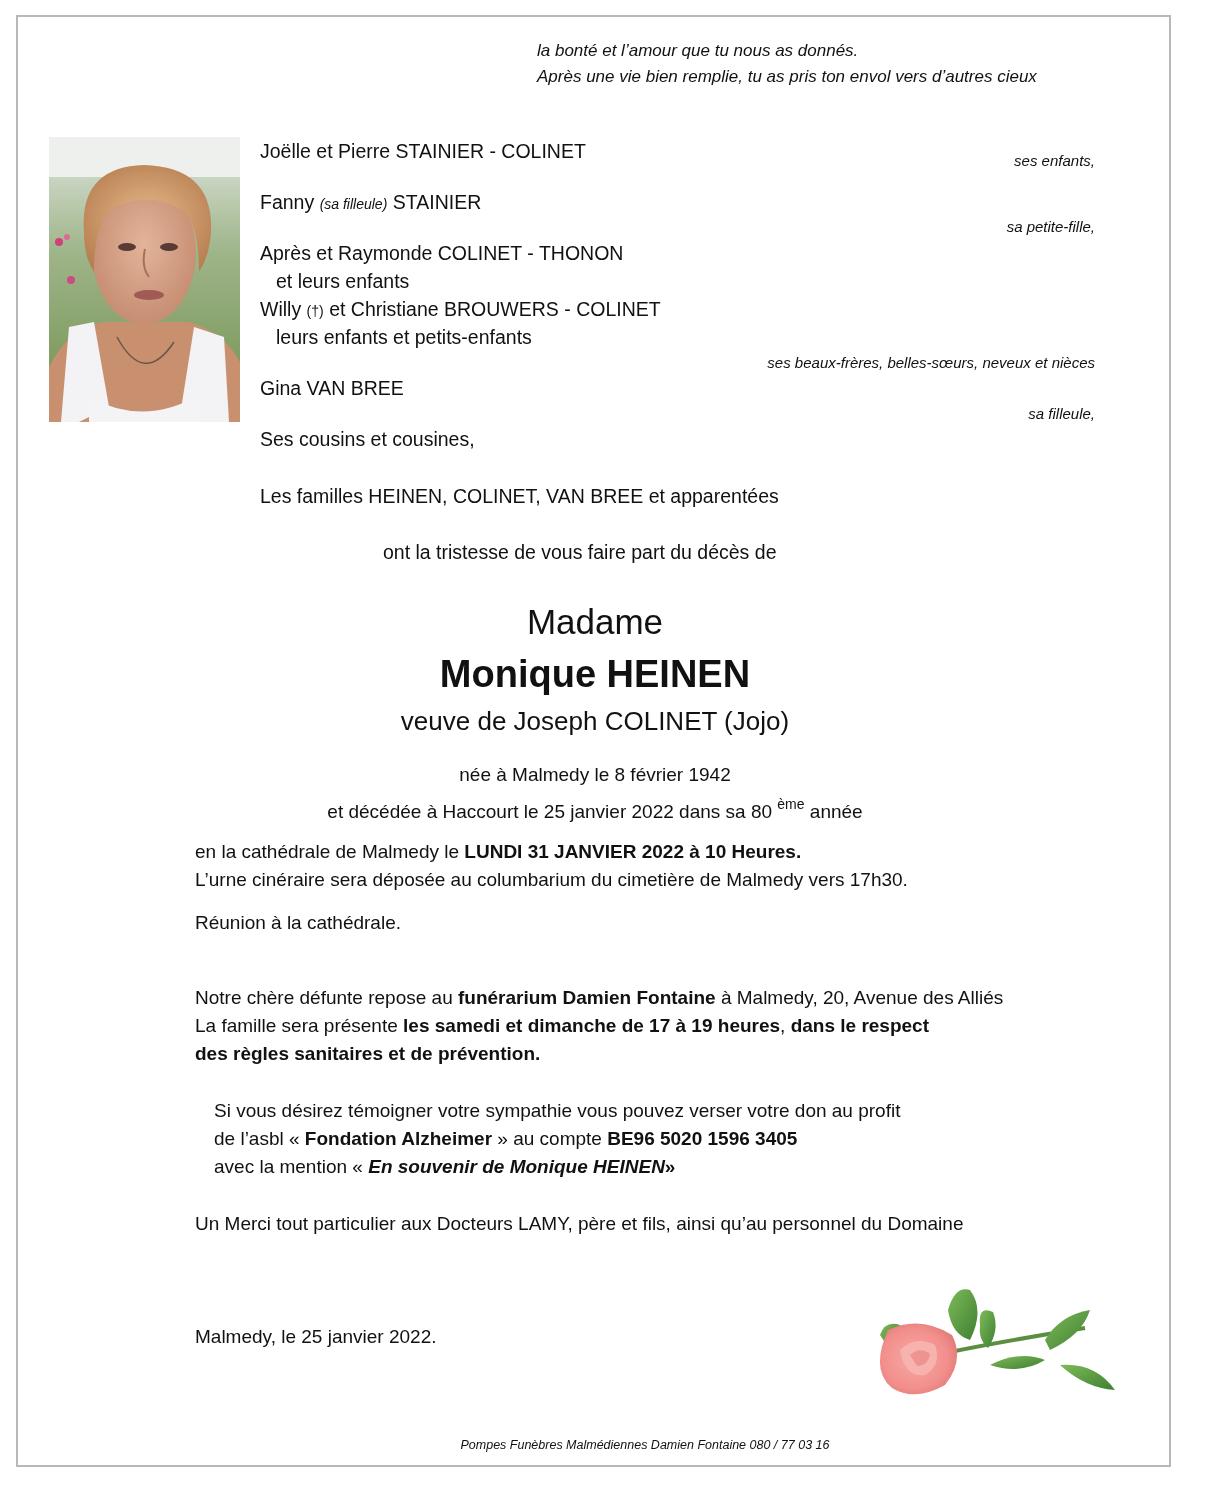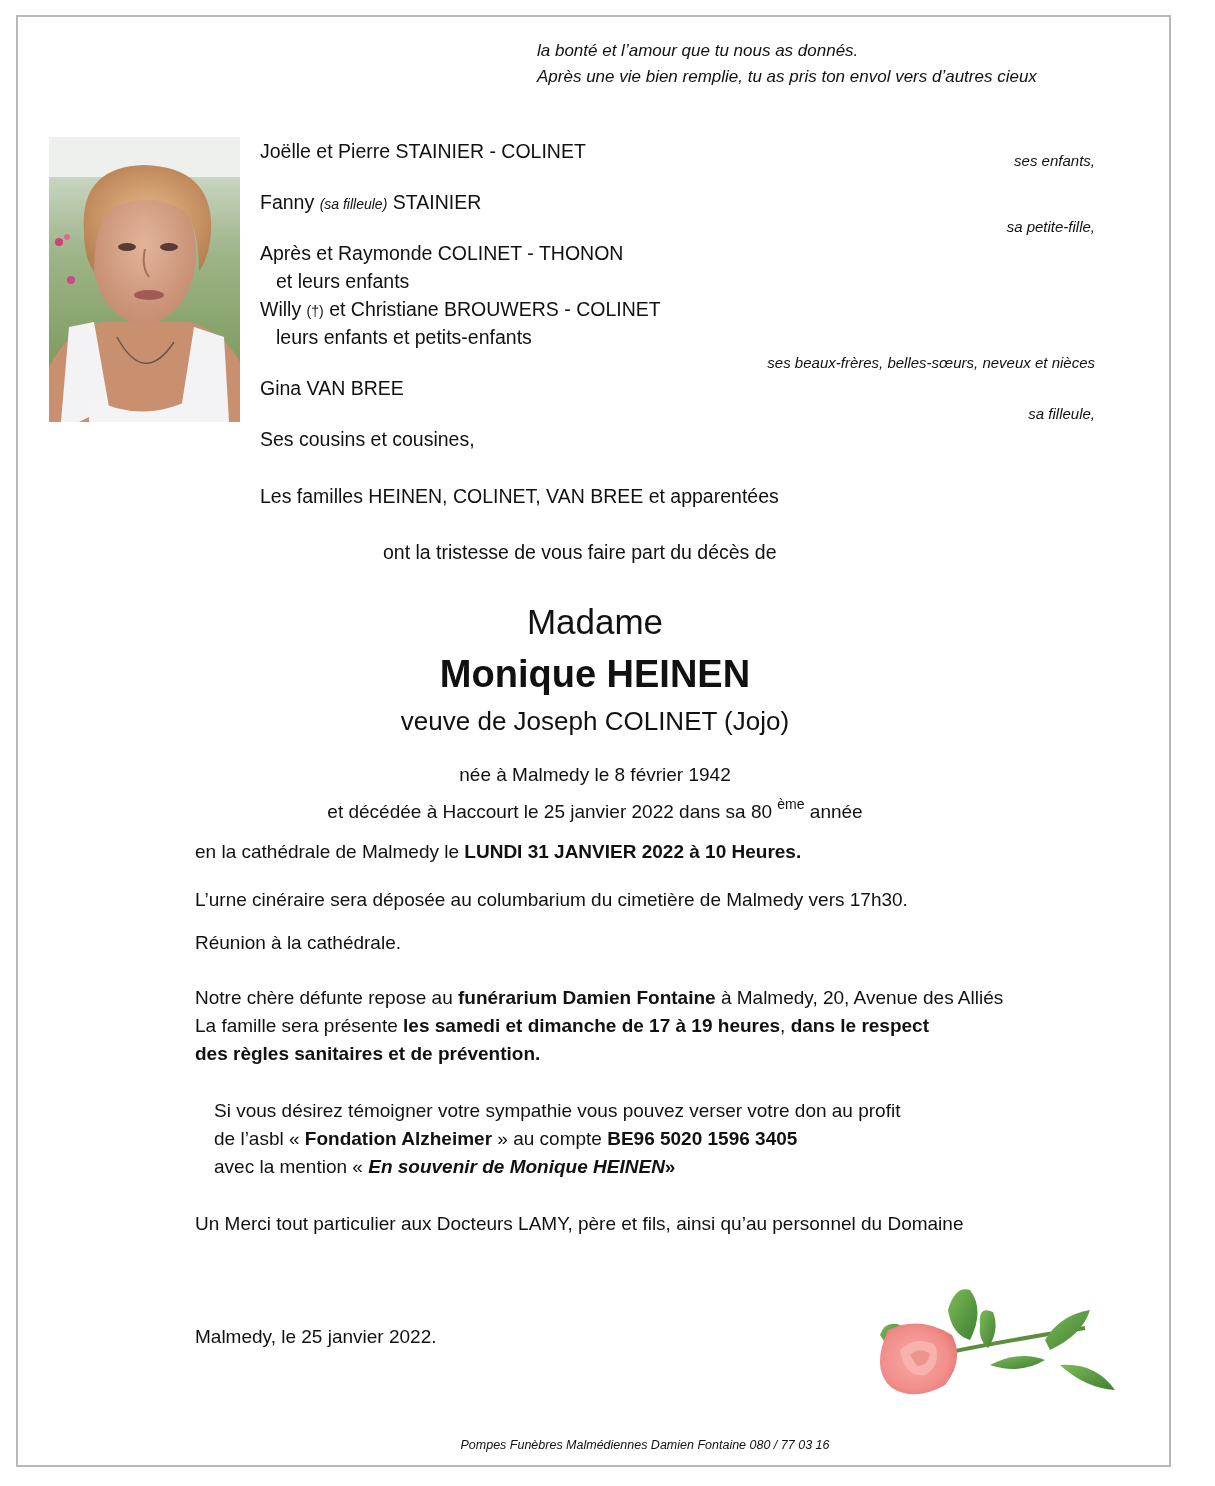--- a/index.html
+++ b/index.html
@@ -105,21 +105,21 @@
 <div class="abs center died">
   <span>et décédée à Haccourt le 25 janvier 2022 dans sa 80</span>
   <sup>ème</sup>
   <span>année</span>
 </div>
 
 <div class="abs body" style="top:838px;">
   <div>
     <span>en la cathédrale de Malmedy le </span><b>LUNDI 31 JANVIER 2022 à 10 Heures.</b>
   </div>
-  <div style="margin-top:20px;">L’urne cinéraire sera déposée au columbarium du cimetière de Malmedy vers 17h30.</div>
+  <div style="margin-top:0;">L’urne cinéraire sera déposée au columbarium du cimetière de Malmedy vers 17h30.</div>
   <div style="margin-top:15px;">Réunion à la cathédrale.</div>
 </div>
 
 <div class="abs body" style="top:984px;">
   <div>
     <span>Notre chère défunte repose au </span><b>funérarium Damien Fontaine</b><span> à Malmedy, 20, Avenue des Alliés</span>
   </div>
   <div>
     <span>La famille sera présente </span><b>les samedi et dimanche de 17 à 19 heures</b><span>, </span><b>dans le respect</b>
   </div>

